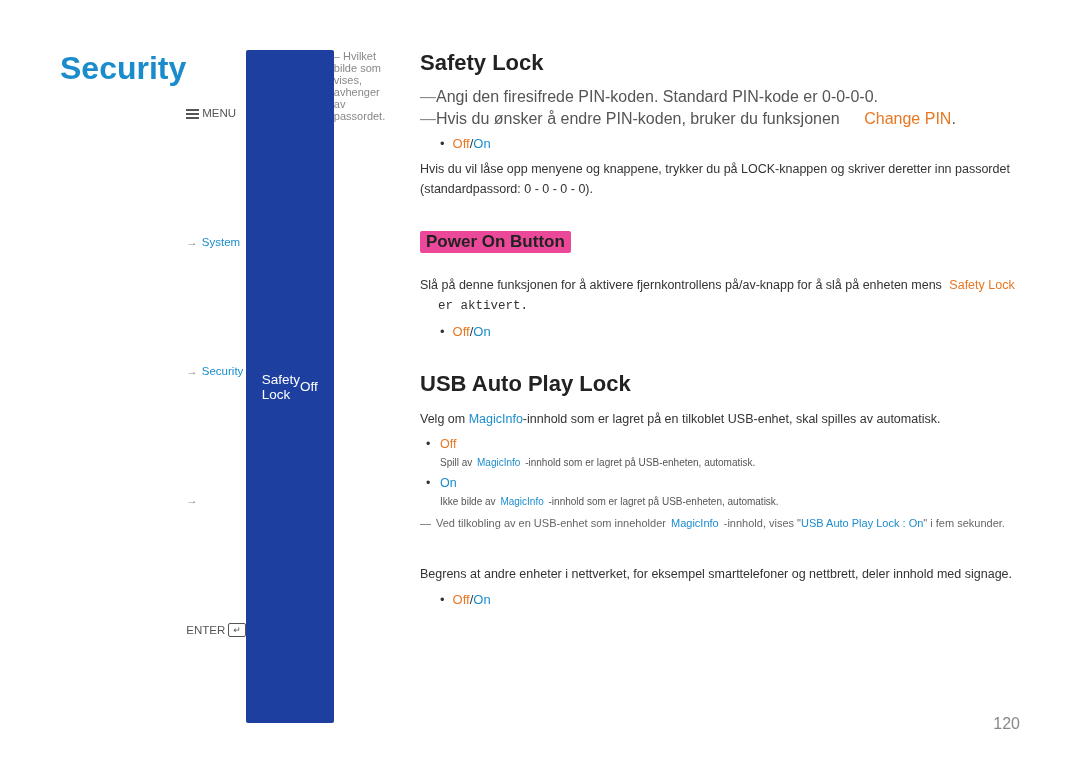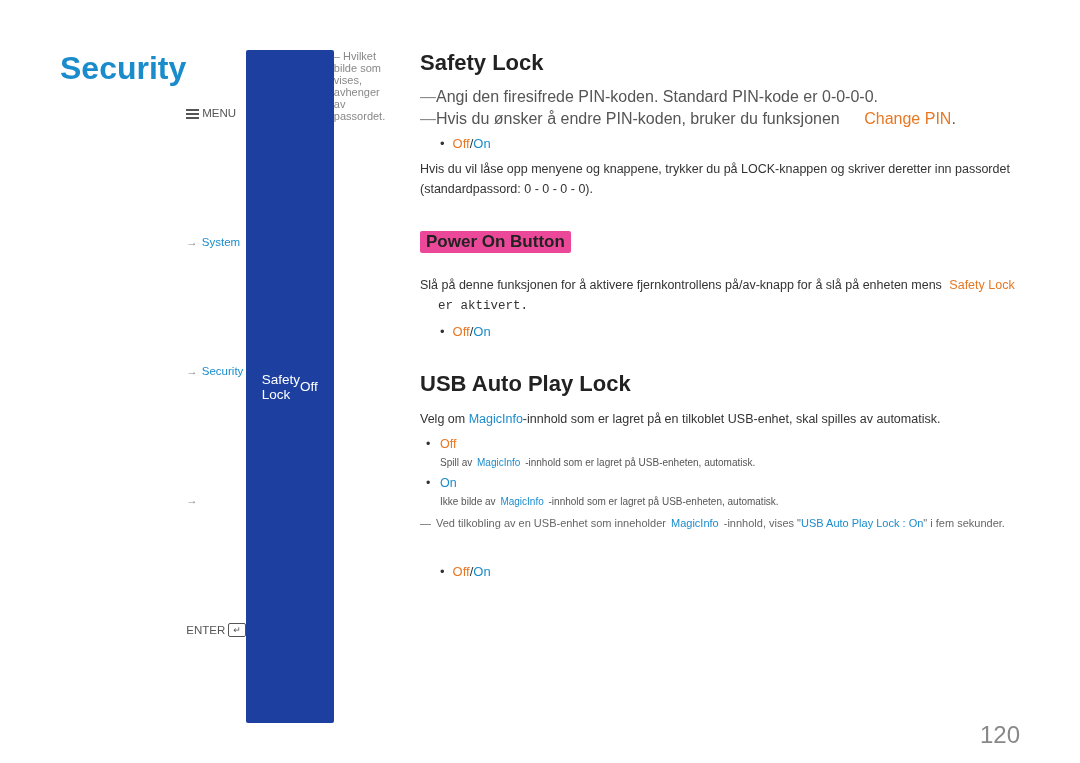--- a/index.html
+++ b/index.html
@@ -154,23 +154,23 @@
       line-height: 1.5;
       margin-top: 6px;
     }
     .small-note::before {
       content: '—';
       position: absolute;
       left: 0;
     }
     .page-number {
       position: absolute;
-      bottom: 14px;
+      bottom: 30px;
       right: 60px;
-      font-size: 24px;
+      font-size: 16px;
       color: #888888;
       font-weight: 300;
     }
   </style>
 </head>
 <body>
 
 <div class="page">
 
   <div class="sidebar">
@@ -268,20 +268,21 @@
       </div>
 
       <div class="small-note">
         <span>Ved tilkobling av en USB-enhet som inneholder</span>
         <span class="text-blue" style="margin:0 2px;">MagicInfo</span>
         <span>-innhold, vises "</span><span class="text-blue">USB Auto Play Lock : On</span><span>" i fem sekunder.</span>
       </div>
     </div>
 
     <div class="section">
+      <div class="body-text">Begrens at andre enheter i nettverket, for eksempel smarttelefoner og nettbrett, deler innhold med signage.</div>
       <div class="off-on">
         <span class="text-orange">Off</span>
           <span> / </span>
           <span class="text-blue">On</span>
       </div>
     </div>
 
   </div>
 </div>
 

